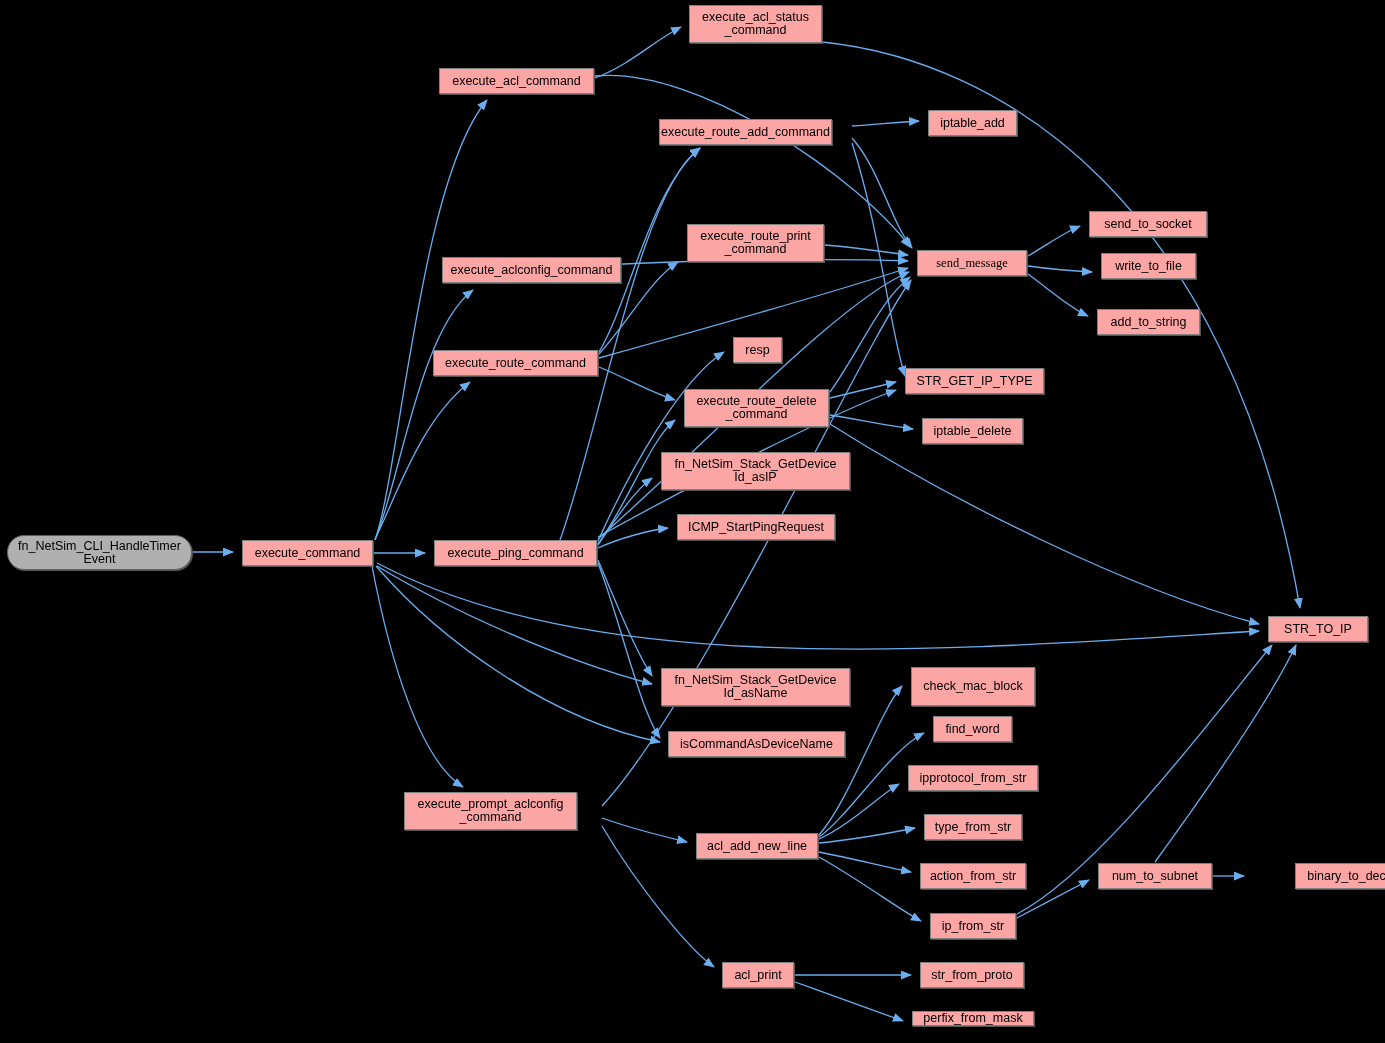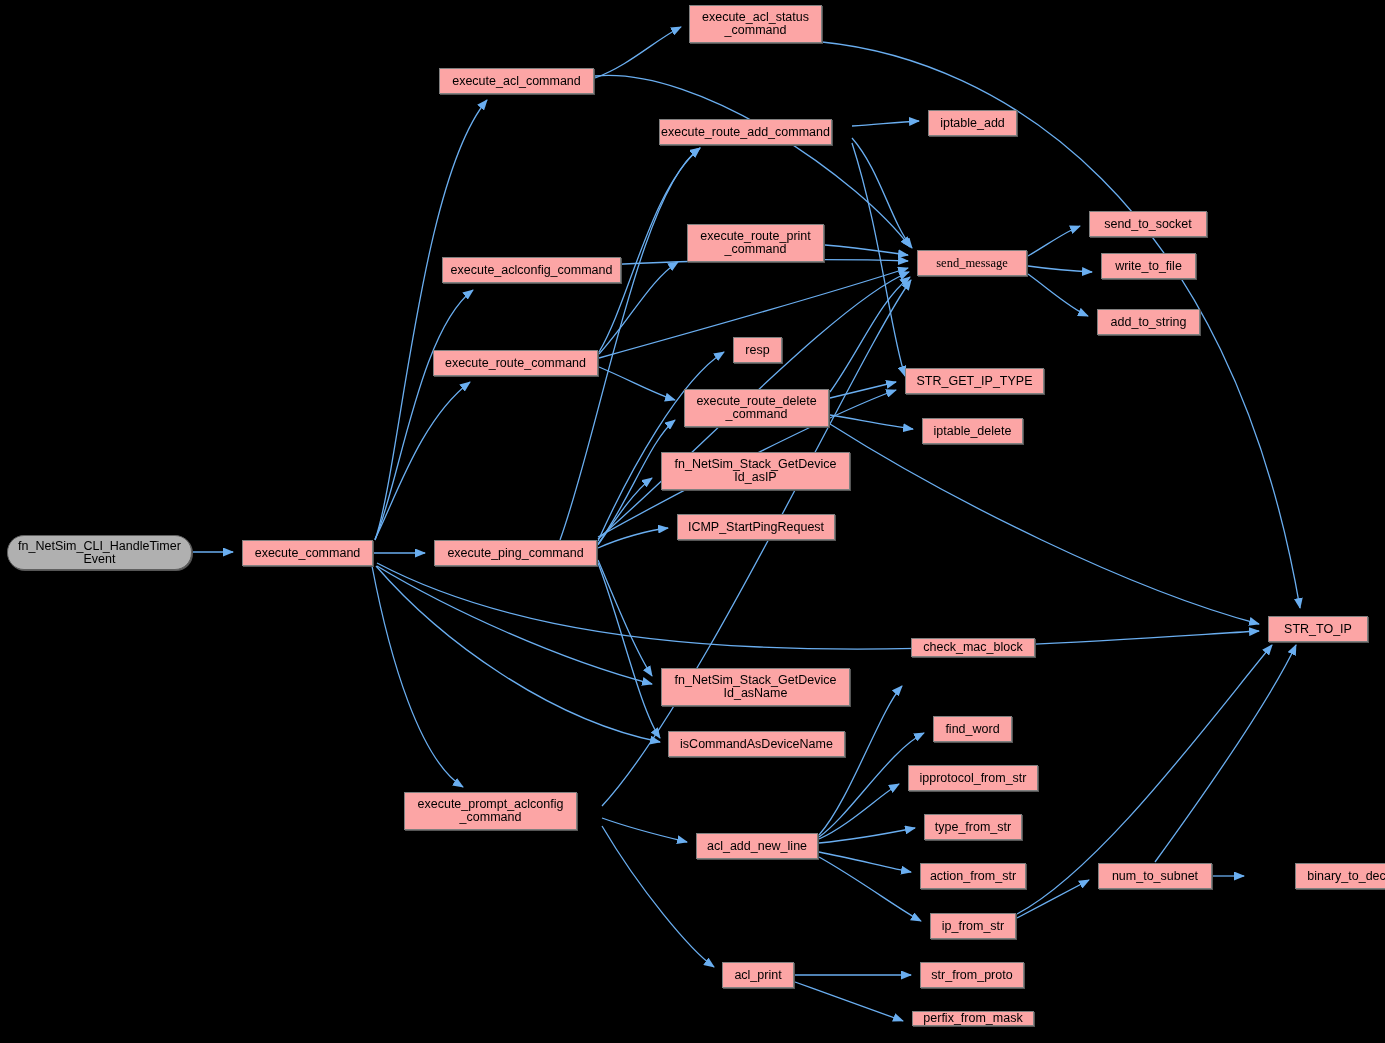--- a/index.html
+++ b/index.html
@@ -134,21 +134,21 @@
       <div class="node" style="left: 905px; top: 368px; width: 139px; height: 26px;">STR_GET_IP_TYPE</div>
       <div class="node" style="left: 922px; top: 418px; width: 101px; height: 26px;">iptable_delete</div>
       <div class="node" style="left: 661px; top: 452px; width: 189px; height: 38px;">fn_NetSim_Stack_GetDevice
 Id_asIP</div>
       <div class="node" style="left: 677px; top: 514px; width: 158px; height: 26px;">ICMP_StartPingRequest</div>
       <div class="node" style="left: 434px; top: 540px; width: 163px; height: 26px; text-align: center;">execute_ping_command</div>
       <div class="node" style="left: 1268px; top: 616px; width: 100px; height: 26px;">STR_TO_IP</div>
       <div class="node" style="left: 661px; top: 668px; width: 189px; height: 38px;">fn_NetSim_Stack_GetDevice
 Id_asName</div>
       <div class="node" style="left: 668px; top: 731px; width: 177px; height: 26px;">isCommandAsDeviceName</div>
-      <div class="node" style="left: 911px; top: 638px; width: 124px; height: 19px;">check_mac_block</div>
+      <div class="node" style="left: 911px; top: 667px; width: 124px; height: 39px;">check_mac_block</div>
       <div class="node" style="left: 933px; top: 716px; width: 79px; height: 26px;">find_word</div>
       <div class="node" style="left: 908px; top: 765px; width: 130px; height: 26px;">ipprotocol_from_str</div>
       <div class="node" style="left: 404px; top: 792px; width: 173px; height: 38px;">execute_prompt_aclconfig
 _command</div>
       <div class="node" style="left: 924px; top: 814px; width: 98px; height: 26px;">type_from_str</div>
       <div class="node" style="left: 696px; top: 833px; width: 122px; height: 26px;">acl_add_new_line</div>
       <div class="node" style="left: 920px; top: 863px; width: 106px; height: 26px;">action_from_str</div>
       <div class="node" style="left: 1098px; top: 863px; width: 114px; height: 26px;">num_to_subnet</div>
       <div class="node" style="left: 1295px; top: 863px; width: 126px; height: 26px;">binary_to_decimal</div>
       <div class="node" style="left: 930px; top: 913px; width: 86px; height: 26px;">ip_from_str</div>

